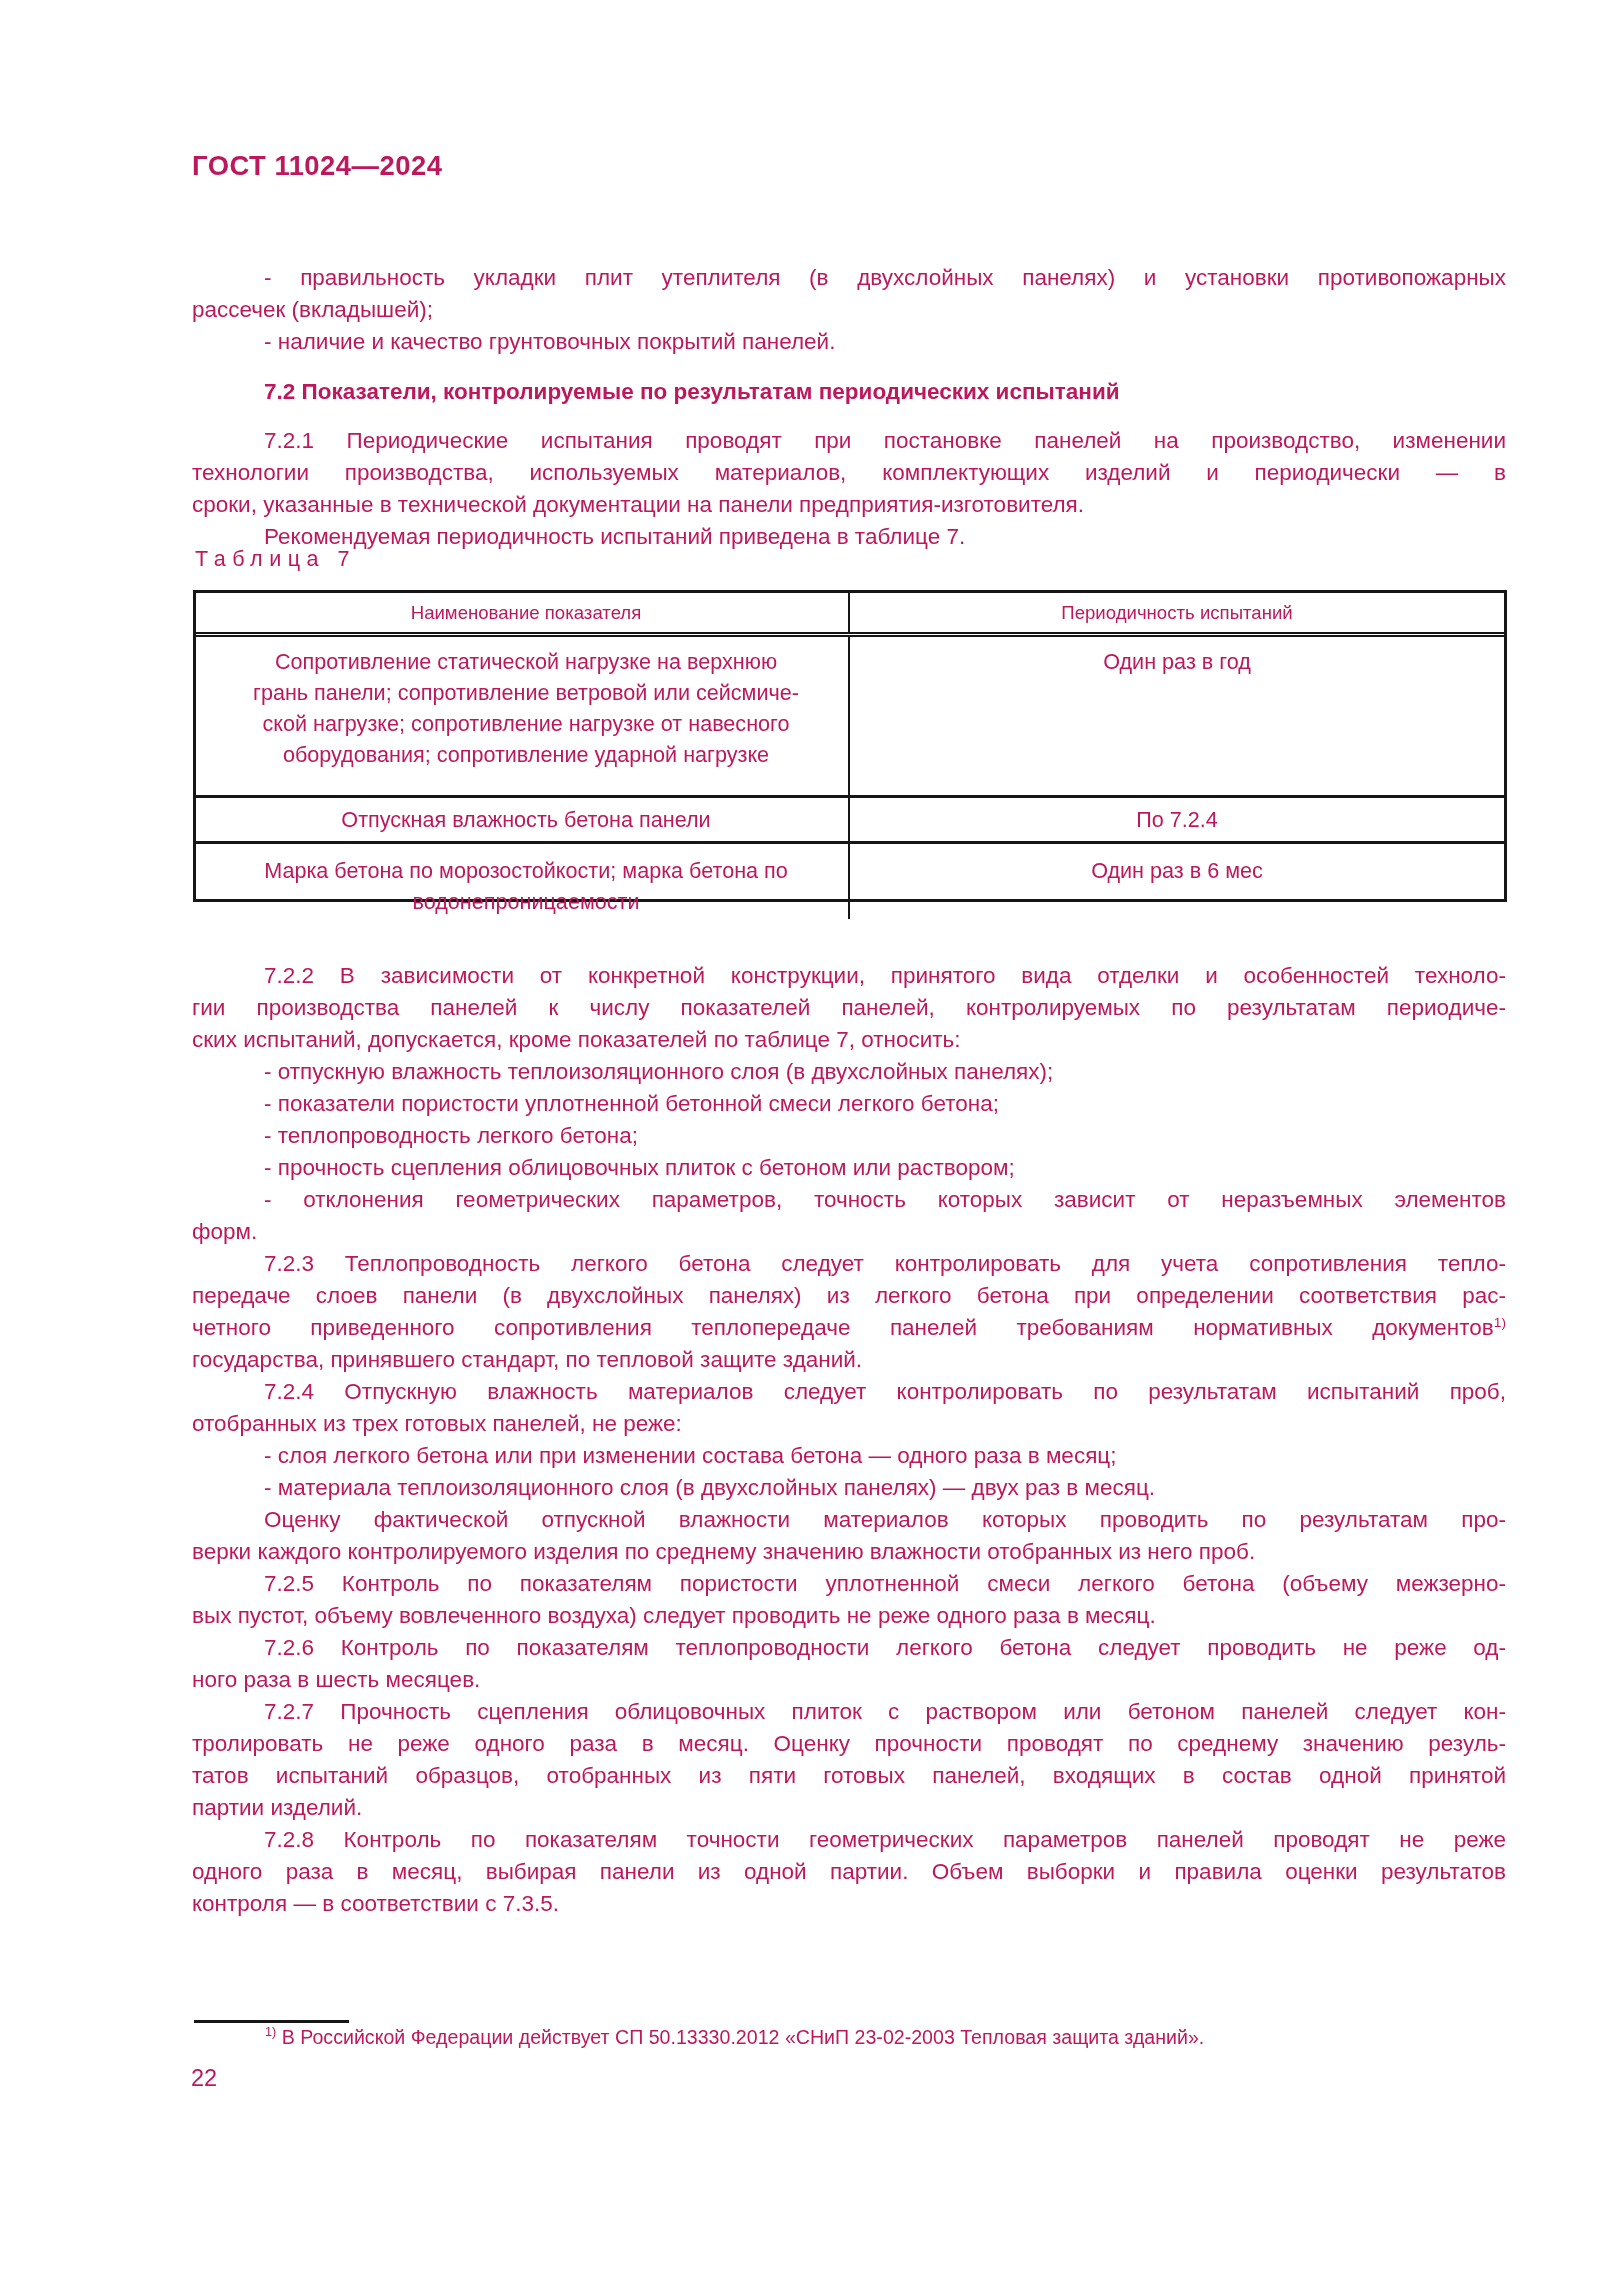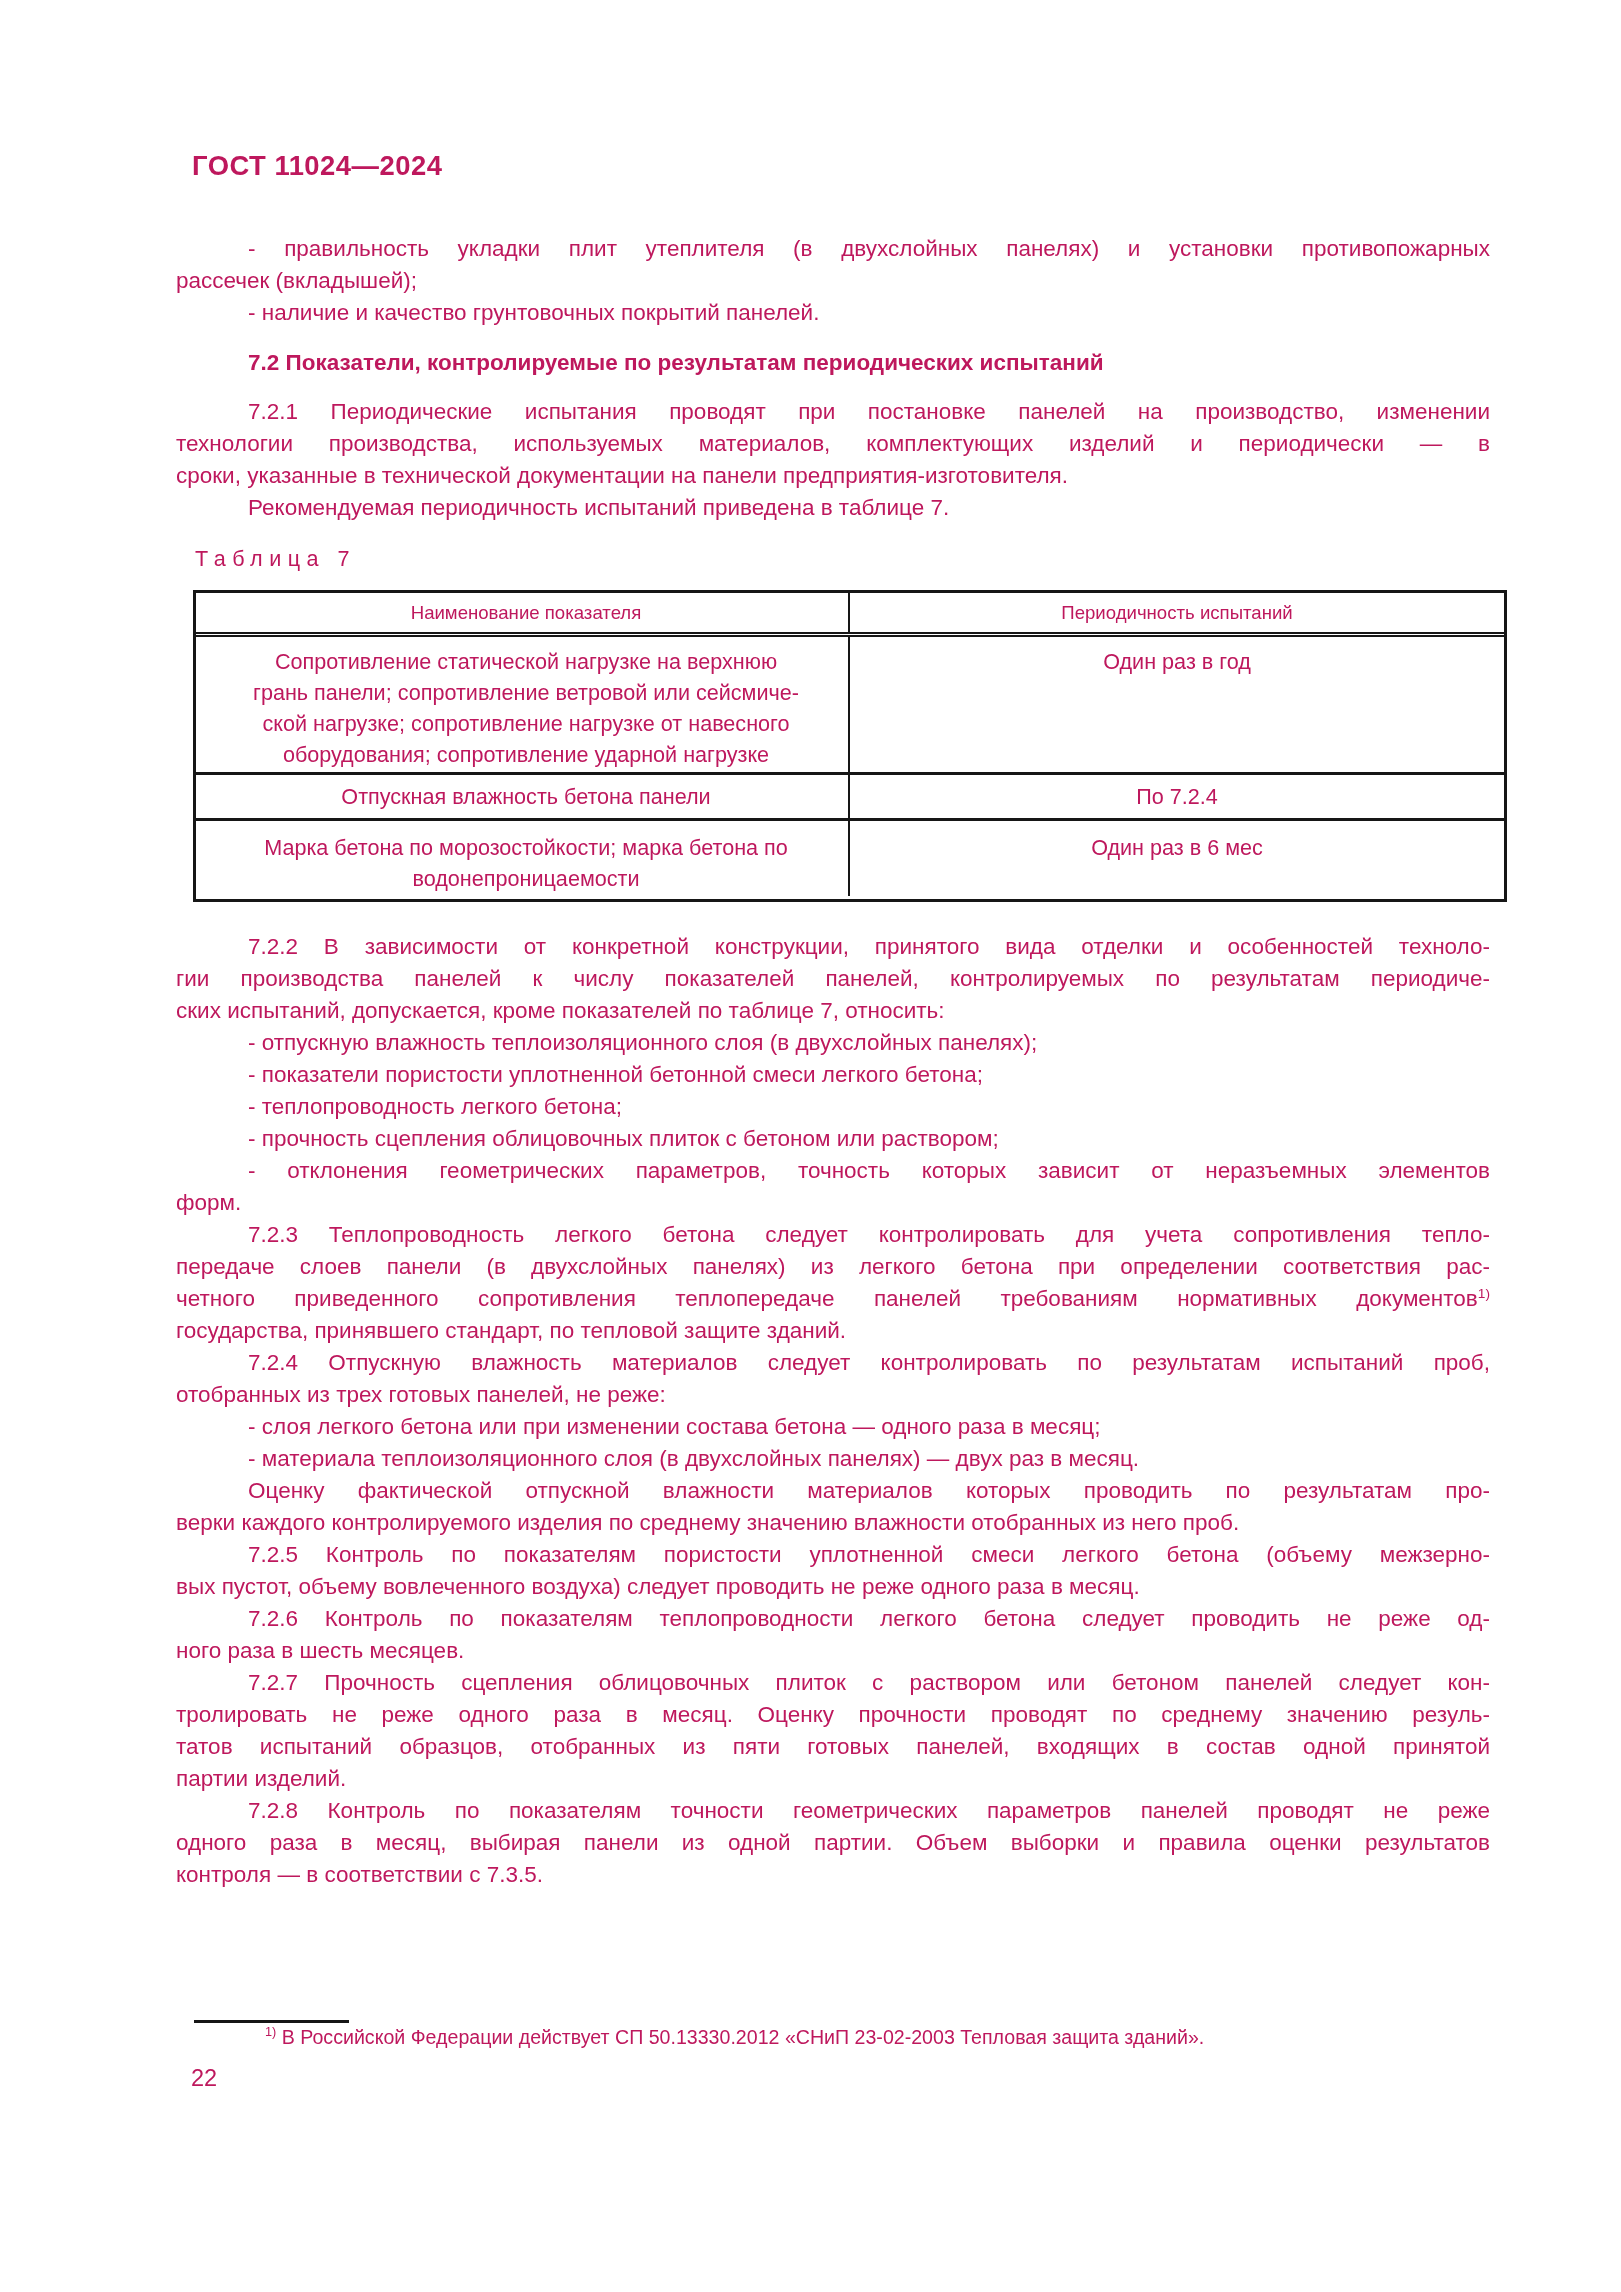--- a/index.html
+++ b/index.html
@@ -5,42 +5,42 @@
   html,body { margin:0; padding:0; background:#e8e8e8; }
   .page {
     position:relative; width:1621px; height:2293px; background:#ffffff;
     font-family:"Liberation Sans", sans-serif; color:#be185d; overflow:hidden;
   }
   .doc-header {
     position:absolute; left:192px; top:150px;
     font-size:27.4px; font-weight:bold; letter-spacing:0.5px;
   }
   
-  .textblock { position:absolute; left:176px; width:1314px; }
+  .textblock { position:absolute; left:192px; width:1314px;margin-top:29px; }
   .block1 { top:233px; }
   .block2 { top:931px; }
   .line { font-size:22.5px; line-height:32px; height:32px; }
   .line.i { text-indent:72px; }
   .line.j { text-align:justify; text-align-last:justify; }
   .line.b { font-weight:bold; }
   .line.gap { margin-top:17.6px; }
   .line sup { font-size:13.7px; line-height:0; }
   
   .table-label {
     position:absolute; left:195px; top:546px;
     font-size:21.6px; letter-spacing:0.30em;
   }
   
   .tbl {
     position:absolute; left:193px; top:590px; width:1314px; height:312px;
     border:3.9px solid #161616; box-sizing:border-box; background:#fff;
   }
   .tr { display:flex; box-sizing:border-box; }
   .tr.head { height:44px; border-bottom:5.9px double #161616; }
-  .tr.r1 { height:138px; border-bottom:3.9px solid #161616; }
+  .tr.r1 { height:161px; border-bottom:3.9px solid #161616; }
   .tr.r2 { height:46px;  border-bottom:3.9px solid #161616; }
   .tr.r3 { height:75px; }
   .td { box-sizing:border-box; text-align:center; }
   .c1 { width:654px; border-right:2px solid #161616;padding-left:8px; }
   .c2 { flex:1; }
   .head .td { display:flex; align-items:center; justify-content:center; font-size:18.6px; }
   .cell-line { font-size:21.6px; line-height:31px; }
   .r1 .td { padding-top:8.8px; }
   .r2 .td { display:flex; align-items:center; justify-content:center; }
   .r3 .td { padding-top:10.8px; }

